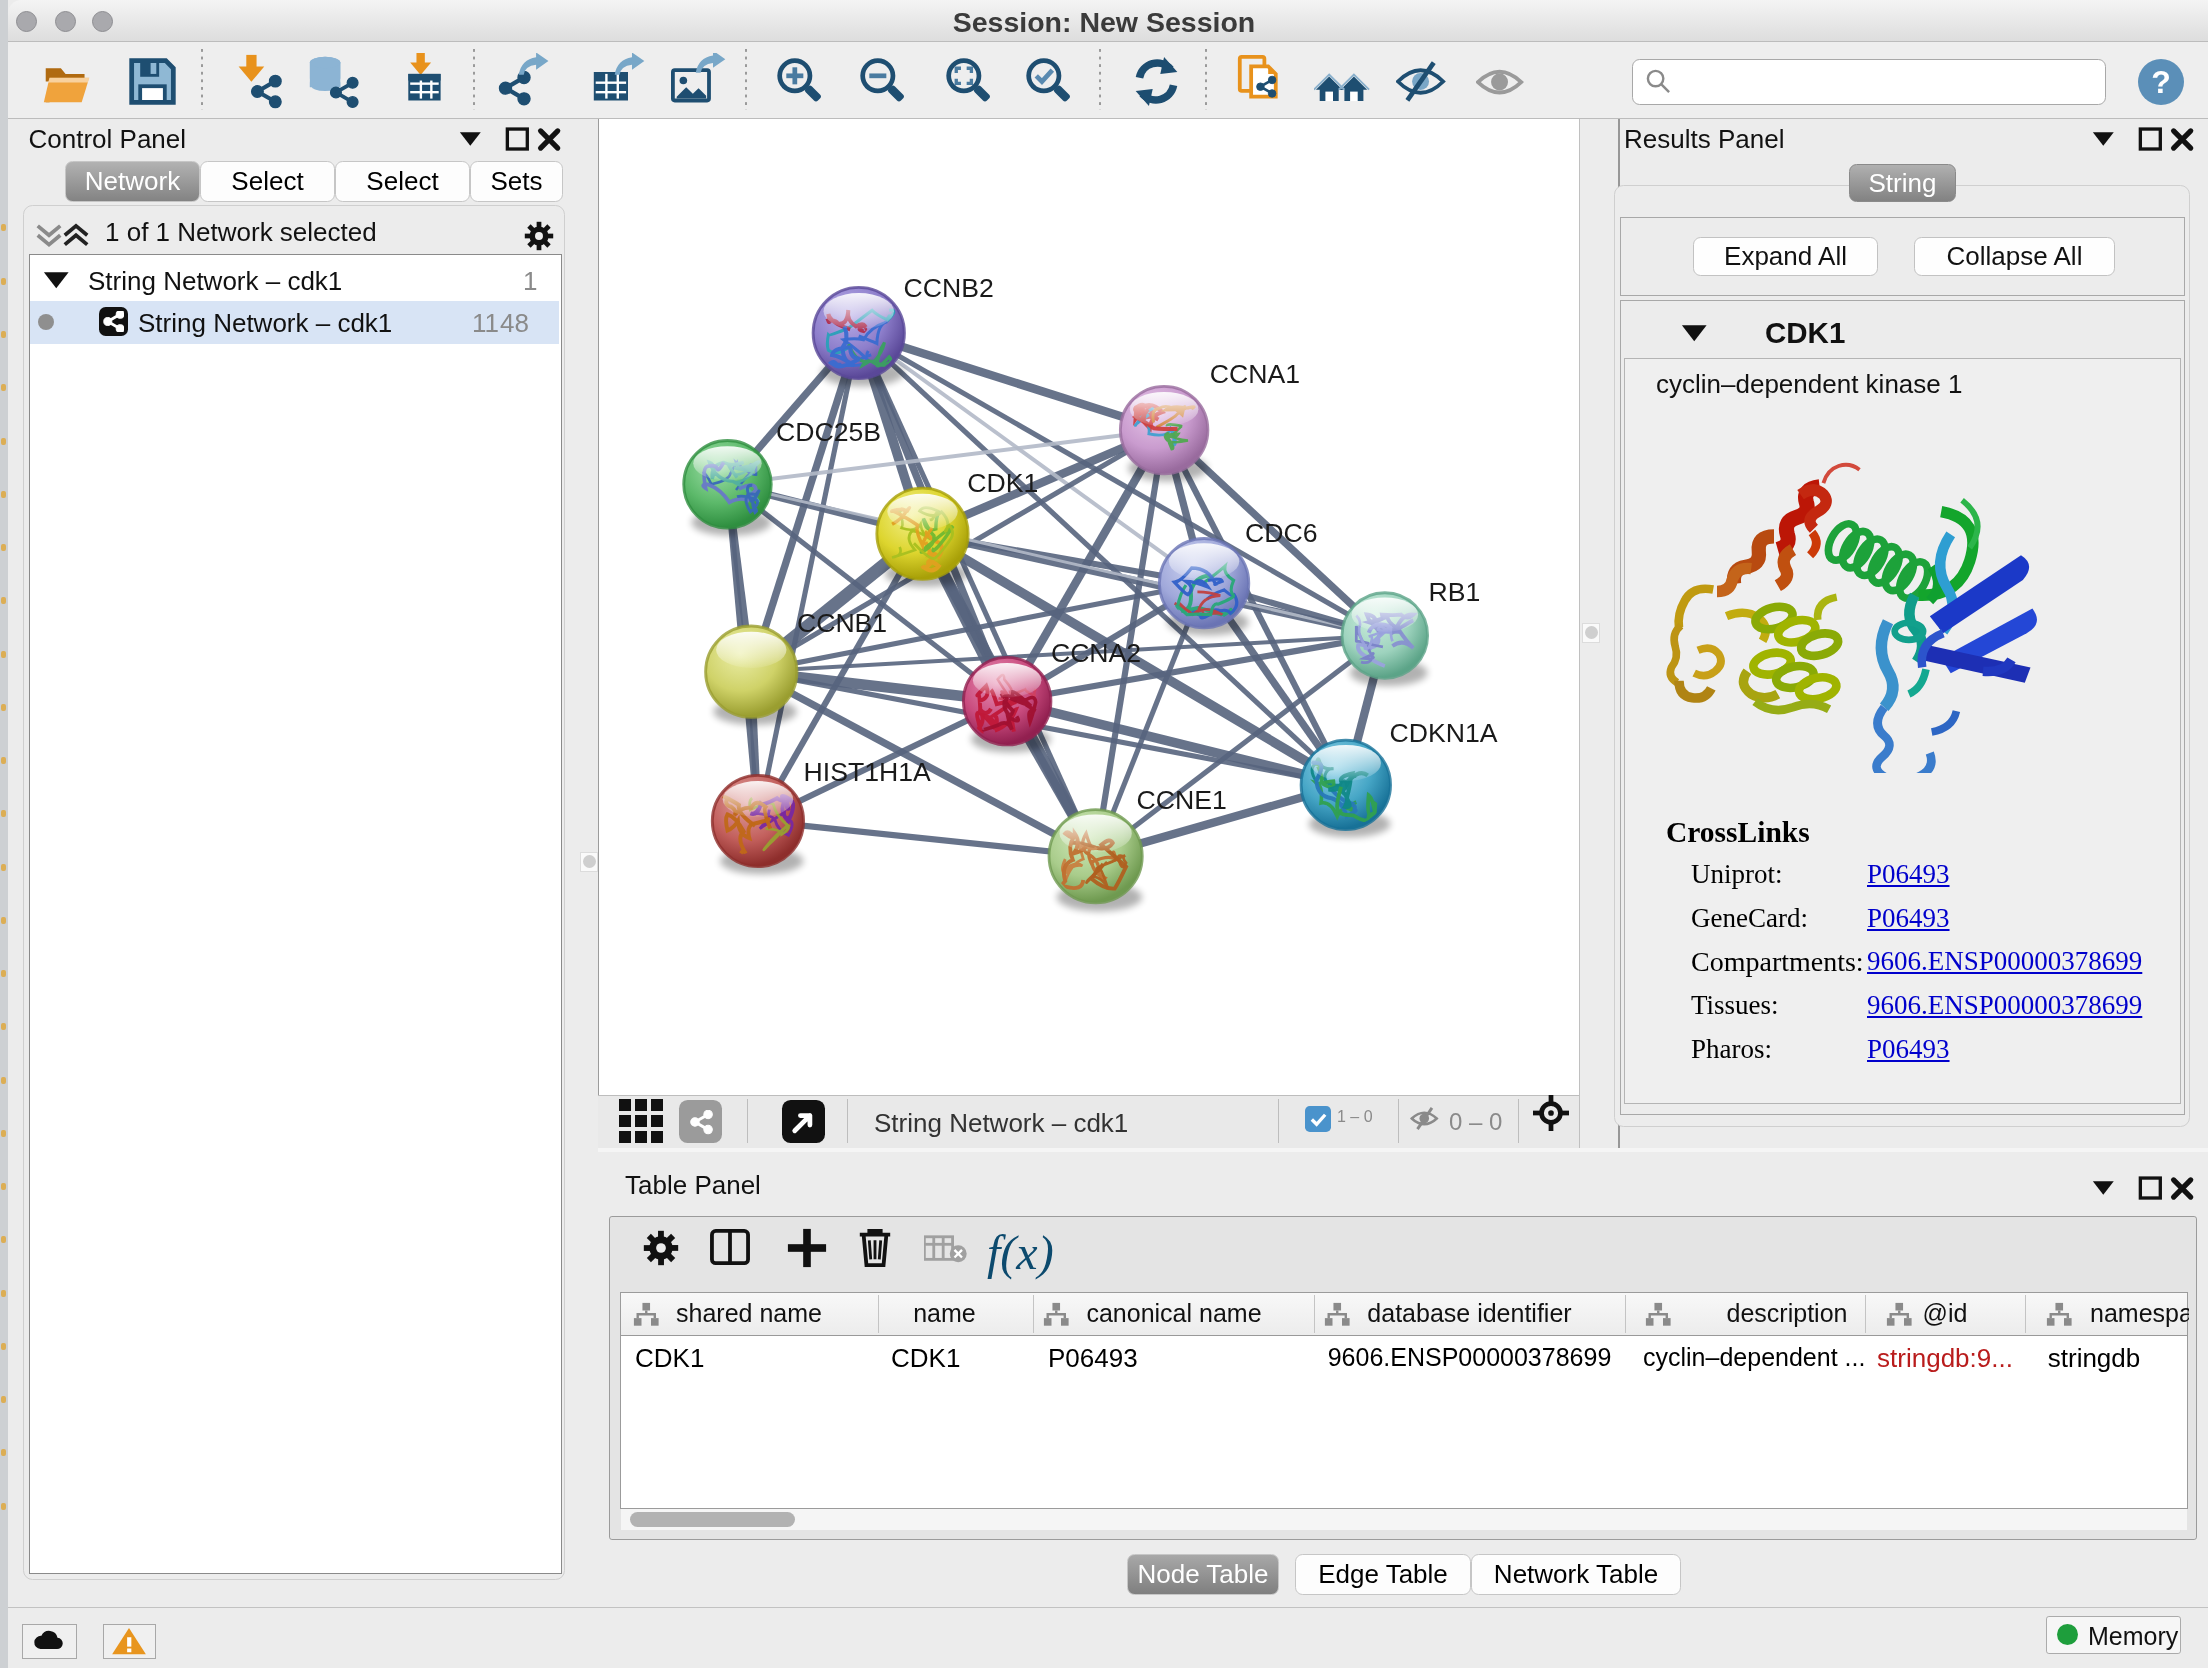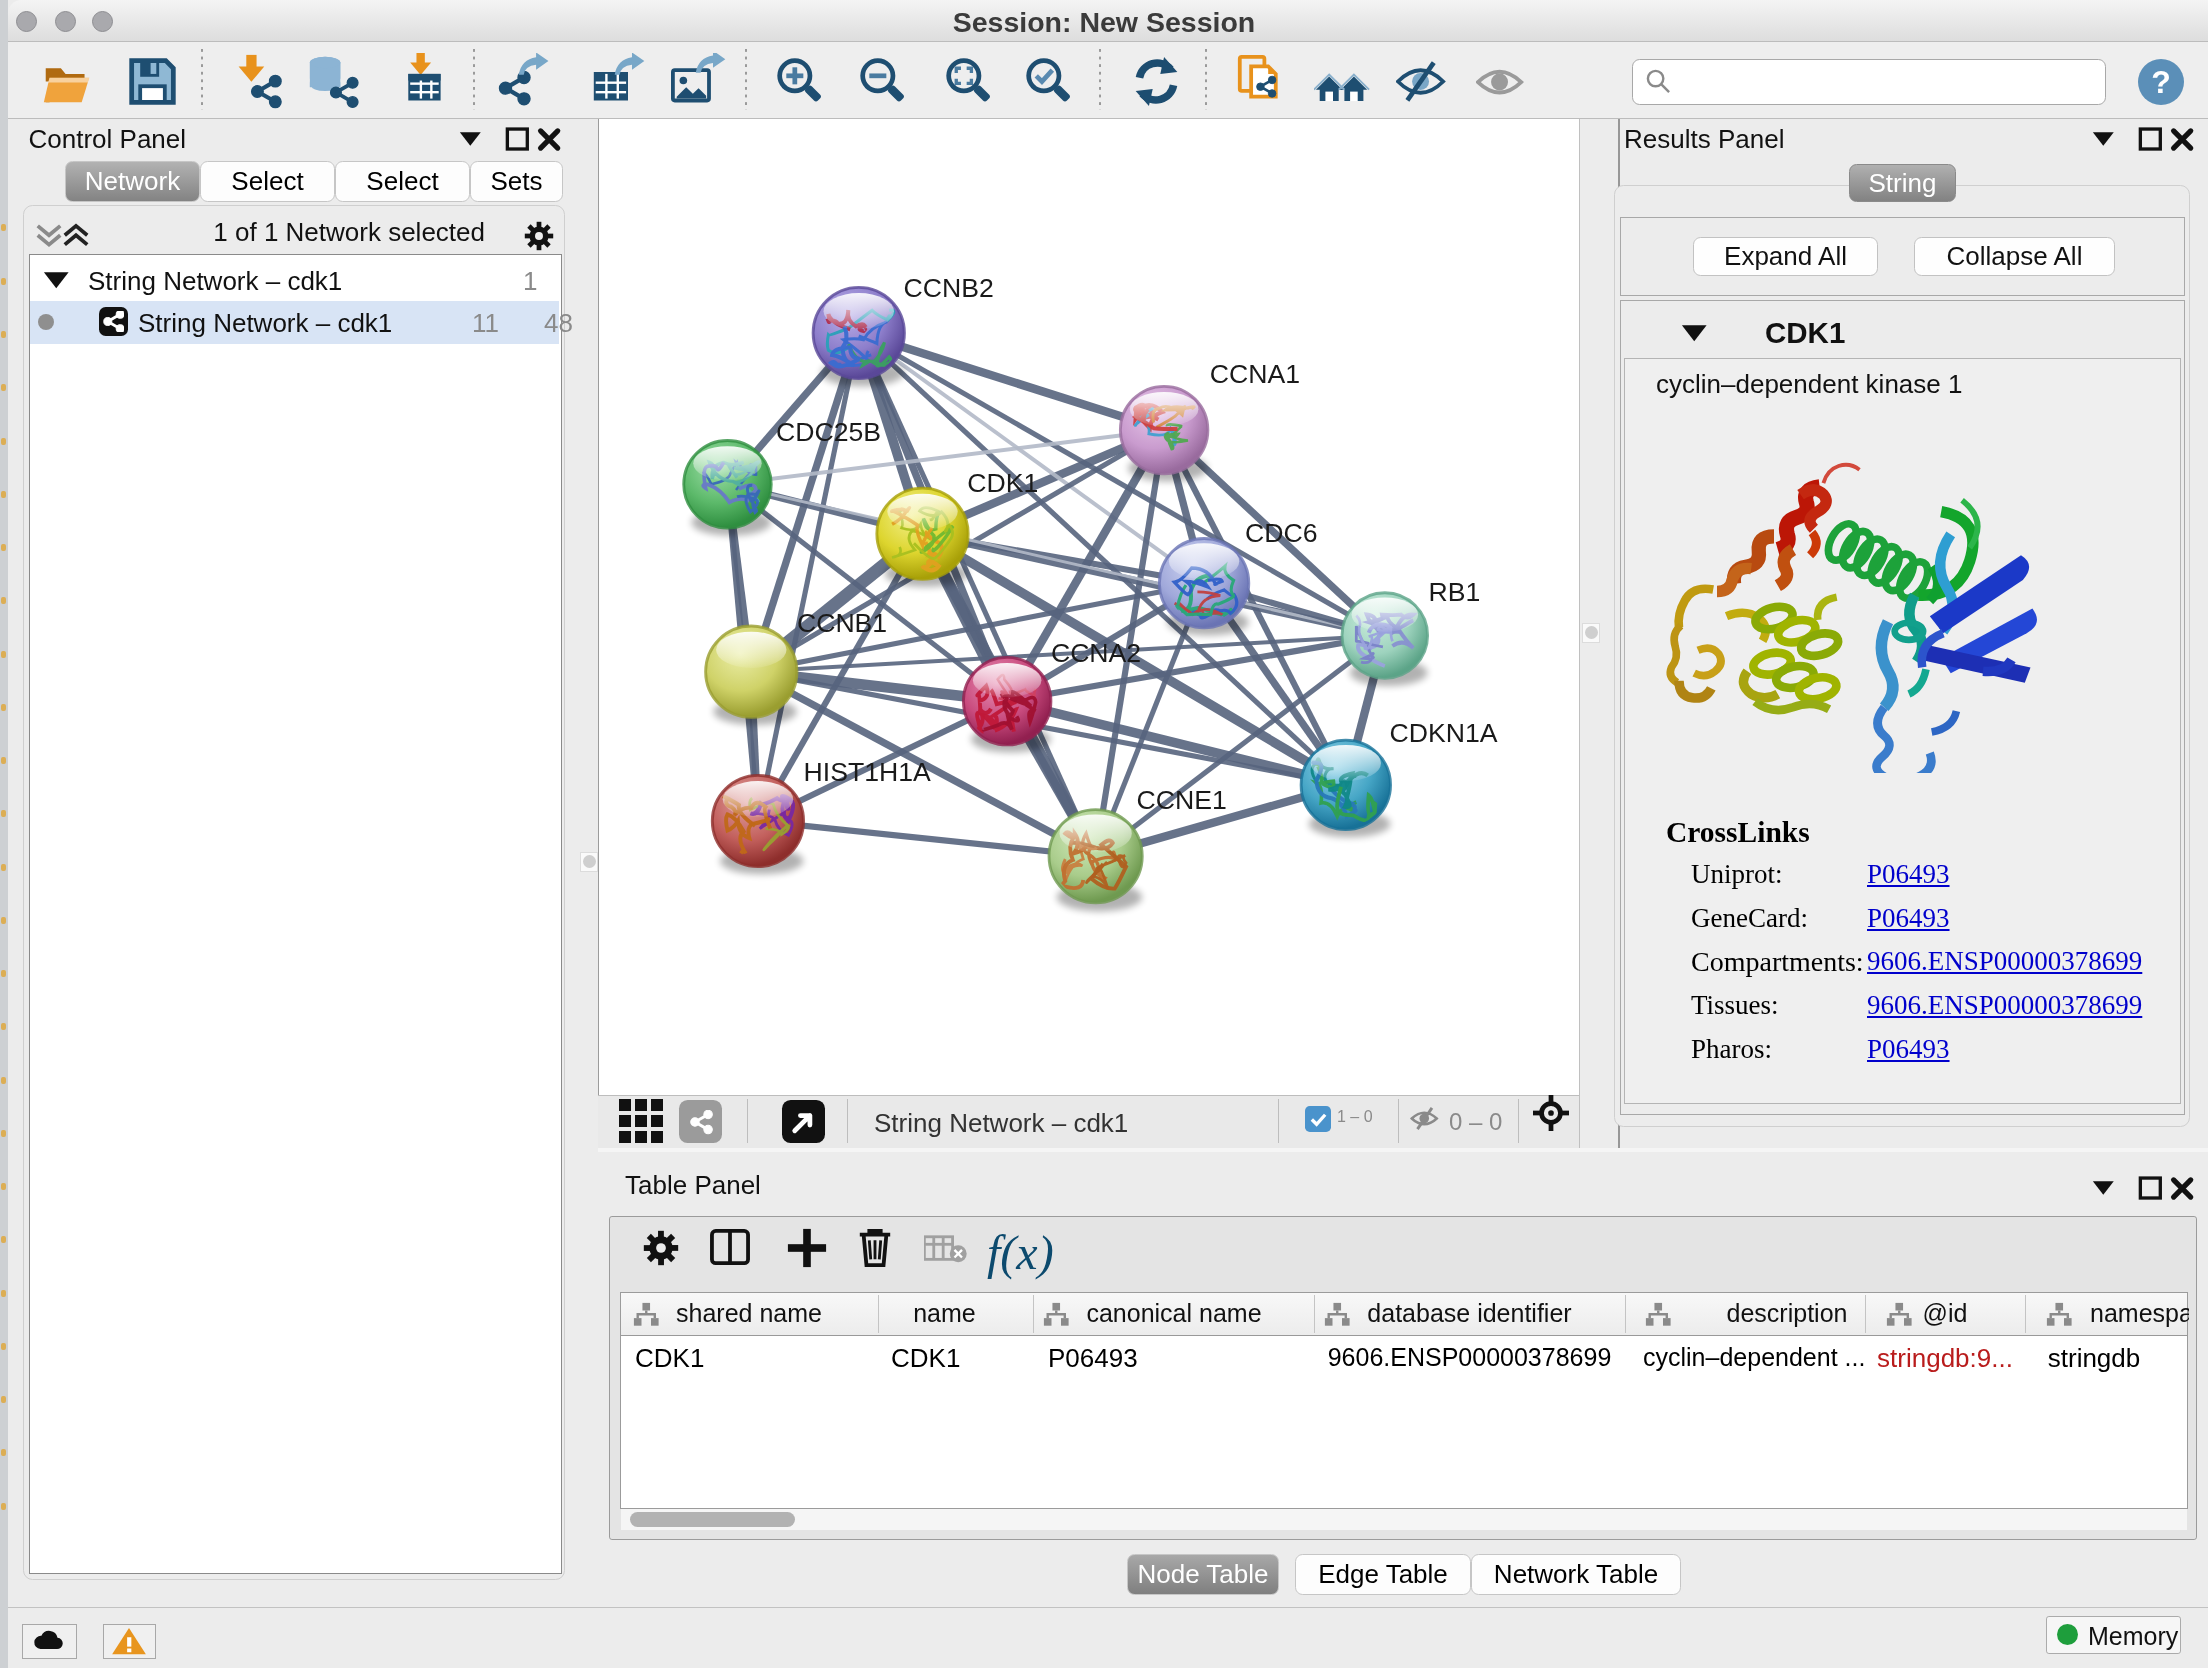--- a/index.html
+++ b/index.html
@@ -493,21 +493,21 @@
 <div style="position:absolute;left:200px;top:161px;width:135px;height:41px;background:#fdfdfd;color:#000;border-radius:7.6px;border:1px solid #c6c6c6;box-sizing:border-box;font-size:26px;text-align:center;line-height:39px;">Select</div>
 <div style="position:absolute;left:335px;top:161px;width:135px;height:41px;background:#fdfdfd;color:#000;border-radius:7.6px;border:1px solid #c6c6c6;box-sizing:border-box;font-size:26px;text-align:center;line-height:39px;">Select</div>
 <div style="position:absolute;left:470px;top:161px;width:93px;height:41px;background:#fdfdfd;color:#000;border-radius:7.6px;border:1px solid #c6c6c6;box-sizing:border-box;font-size:26px;text-align:center;line-height:39px;">Sets</div>
 <div style="position:absolute;left:23px;top:205px;width:540px;height:1373px;background:#ececec;border:1px solid #cfcfcf;border-radius:9.5px;"></div>
 <svg style="position:absolute;left:34px;top:221px" width="30" height="28.5" viewBox="0 0 32 28">
     <path d="M4 4 l12 10 12-10 M4 14 l12 10 12-10" stroke="#8a8a8a" stroke-width="4" fill="none"></path>
   </svg>
 <svg style="position:absolute;left:61px;top:221px" width="30" height="28.5" viewBox="0 0 32 28">
     <path d="M4 24 l12-10 12 10 M4 14 l12-10 12 10" stroke="#222" stroke-width="4" fill="none"></path>
   </svg>
-<div style="position:absolute;left:105px;top:217px;width:380px;font-size:26px;color:#111;text-align:right;">1 of 1 Network selected</div>
+<div style="position:absolute;left:105px;top:217px;width:380px;font-size:26px;color:#111;text-align:left;">1 of 1 Network selected</div>
 <svg style="position:absolute;left:521px;top:218px" width="36" height="36" viewBox="0 0 38 38">
     <g transform="translate(19,19)">
       <rect x="-2.5" y="-15.0" width="5.0" height="7.7" transform="rotate(0)" fill="#111"></rect>
       <rect x="-2.5" y="-15.0" width="5.0" height="7.7" transform="rotate(45)" fill="#111"></rect>
       <rect x="-2.5" y="-15.0" width="5.0" height="7.7" transform="rotate(90)" fill="#111"></rect>
       <rect x="-2.5" y="-15.0" width="5.0" height="7.7" transform="rotate(135)" fill="#111"></rect>
       <rect x="-2.5" y="-15.0" width="5.0" height="7.7" transform="rotate(180)" fill="#111"></rect>
       <rect x="-2.5" y="-15.0" width="5.0" height="7.7" transform="rotate(225)" fill="#111"></rect>
       <rect x="-2.5" y="-15.0" width="5.0" height="7.7" transform="rotate(270)" fill="#111"></rect>
       <rect x="-2.5" y="-15.0" width="5.0" height="7.7" transform="rotate(315)" fill="#111"></rect>
@@ -528,21 +528,21 @@
     <g transform="translate(1,1) scale(1.0)" fill="#fff" stroke="#fff">
       <circle cx="4" cy="10" r="4.2"></circle>
       <circle cx="17" cy="2.5" r="4.2"></circle>
       <circle cx="17" cy="17.5" r="4.2"></circle>
       <line x1="4" y1="10" x2="17" y2="2.5" stroke-width="3"></line>
       <line x1="4" y1="10" x2="17" y2="17.5" stroke-width="3"></line>
     </g>
   </svg>
 <div style="position:absolute;left:138px;top:308px;font-size:26px;color:#111;">String Network – cdk1</div>
 <div style="position:absolute;left:472px;top:308px;font-size:26px;color:#8a8a8a;">11</div>
-<div style="position:absolute;left:544px;top:308px;font-size:26px;color:#8a8a8a;">48</div>
+<div style="position:absolute;left:500px;top:308px;font-size:26px;color:#8a8a8a;">48</div>
 <div style="position:absolute;left:1580px;top:119px;width:629px;height:1033px;background:#ececec;"></div>
 <div style="position:absolute;left:1579px;top:119px;width:1px;height:1033px;background:#c0c0c0;"></div>
 <div style="position:absolute;left:1618px;top:119px;width:1.9px;height:1033px;background:#979797;"></div>
 <div style="position:absolute;left:1624px;top:124px;font-size:26px;color:#111;">Results Panel</div>
 <svg style="position:absolute;left:2090px;top:126px" width="114" height="27" viewBox="0 0 120 28">
     <path d="M3 6.4 h22 l-11 14.3z" fill="#111"></path>
     <rect x="53" y="3" width="21" height="21" fill="none" stroke="#111" stroke-width="3.5"></rect>
     <path d="M88 5 L106 23 M106 5 L88 23" stroke="#111" stroke-width="5.5" stroke-linecap="round"></path>
   </svg>
 <div style="position:absolute;left:1614px;top:185px;width:574px;height:940px;background:#ececec;border:1px solid #cfcfcf;border-radius:9.5px;"></div>

